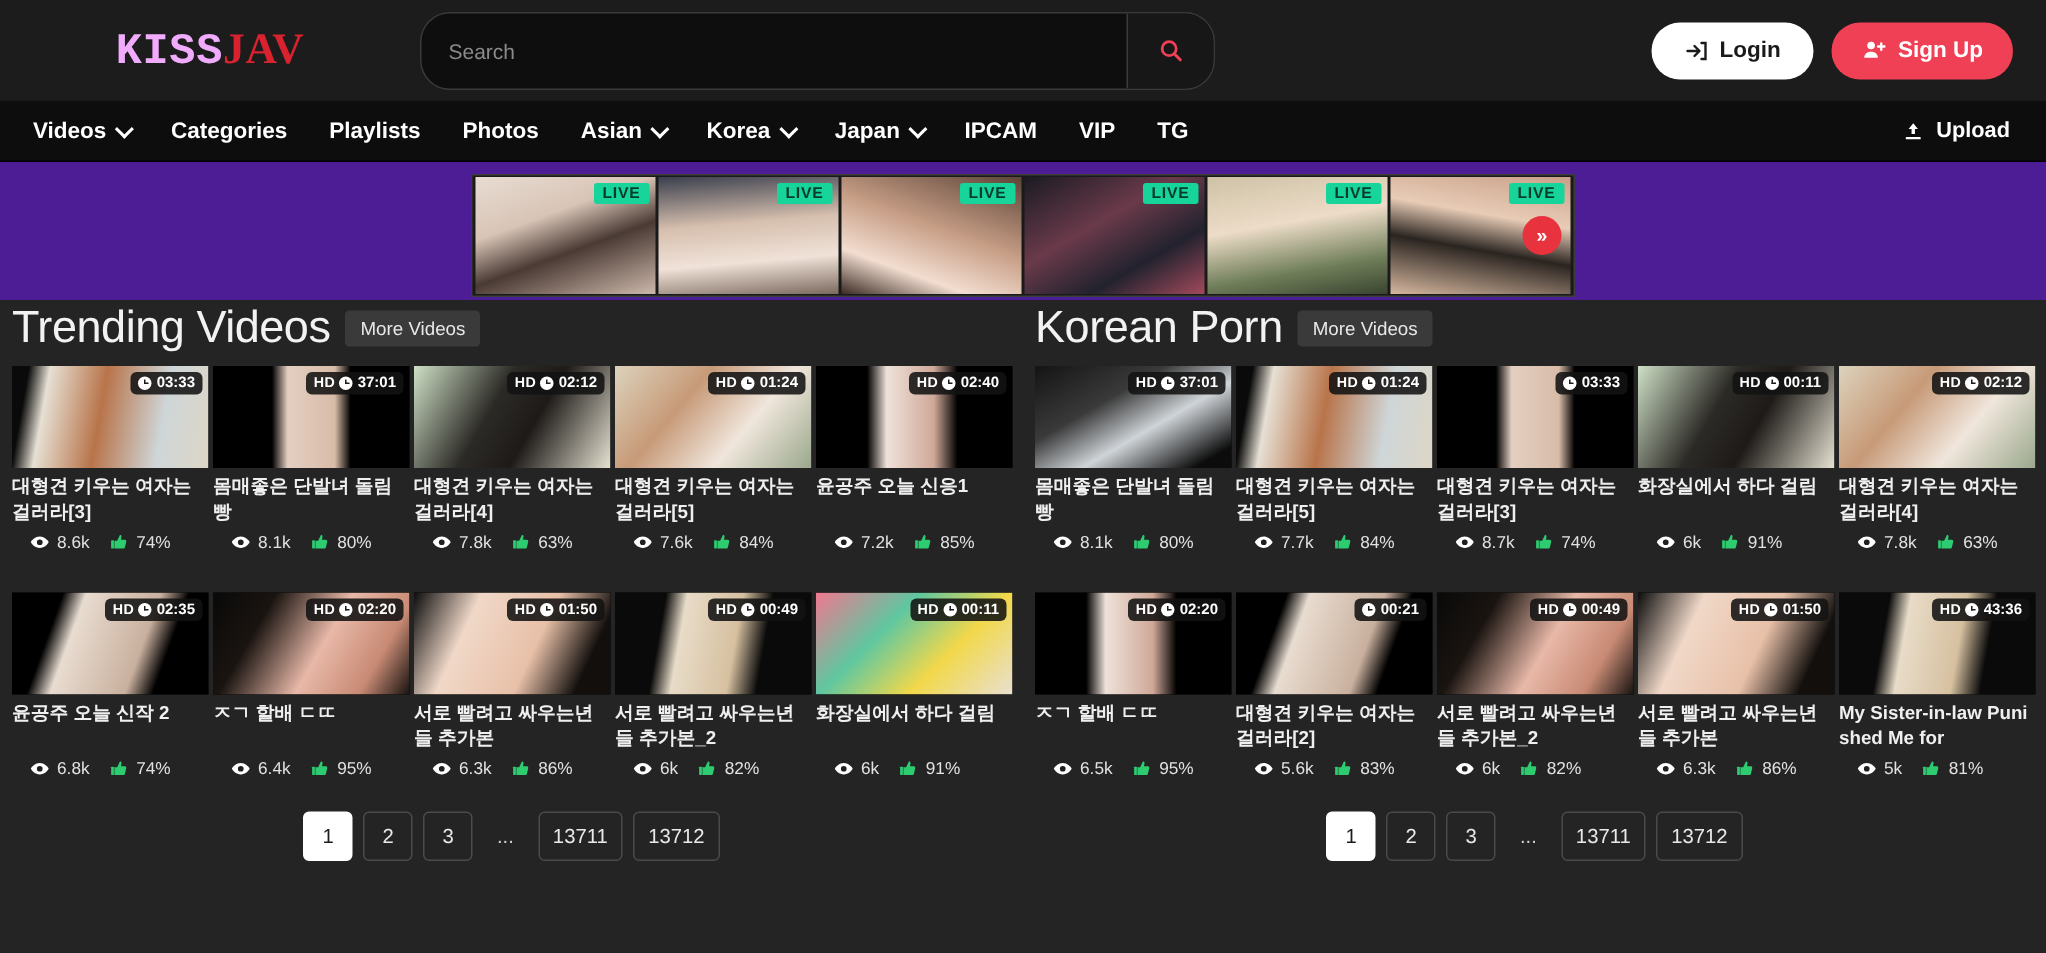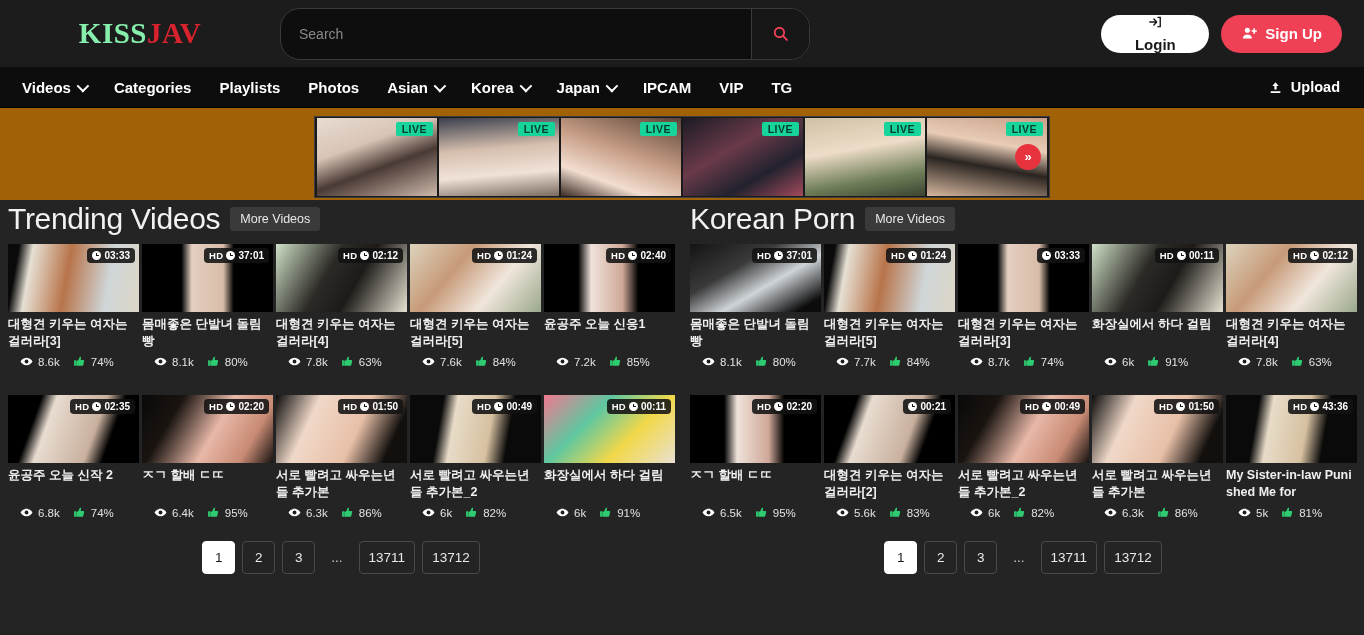--- a/index.html
+++ b/index.html
@@ -22,21 +22,21 @@
   }
   .logo {
     width: 280px;
     text-align: center;
     font-family: "Liberation Serif", serif;
     font-size: 29px;
     font-weight: bold;
     letter-spacing: 0.5px;
     user-select: none;
   }
-  .logo .kiss { color: #86efac; }
+  .logo .kiss { color: #f0abfc; font-family: Liberation Mono, monospace; }
   .logo .jav  { color: #d8232f; }
 
   .searchwrap {
     width: 530px;
     height: 52px;
     background: #0e0e0e;
     border: 1px solid #3a3a3a;
     border-radius: 20px;
     display: flex;
     align-items: center;
@@ -73,21 +73,20 @@
     height: 38px;
     min-width: 108px;
     background: #ffffff;
     color: #1a1a1a;
     border-radius: 19px;
     display: flex; align-items: center; justify-content: center;
     gap: 7px;
     font-size: 15px; font-weight: bold;
     padding: 0 20px;
     cursor: pointer;
-    flex-direction: column;
   }
   .btn-signup {
     height: 38px;
     min-width: 120px;
     background: #f04056;
     color: #ffffff;
     border-radius: 19px;
     display: flex; align-items: center; justify-content: center;
     gap: 7px;
     font-size: 15px; font-weight: bold;
@@ -130,21 +129,21 @@
     padding-right: 12px;
     cursor: pointer;
   }
 
   
   .livestrip-holder {
     height: 92px;
     display: flex;
     align-items: center;
     justify-content: center;
-    background: #a16207;
+    background: #4c1d95;
     padding-top: 5px;
   }
   .livestrip {
     display: flex;
     border: 1px solid #3d3d3d;
     background: #1a1a1a;
     padding: 1px;
     position: relative;
   }
   .livecell {

